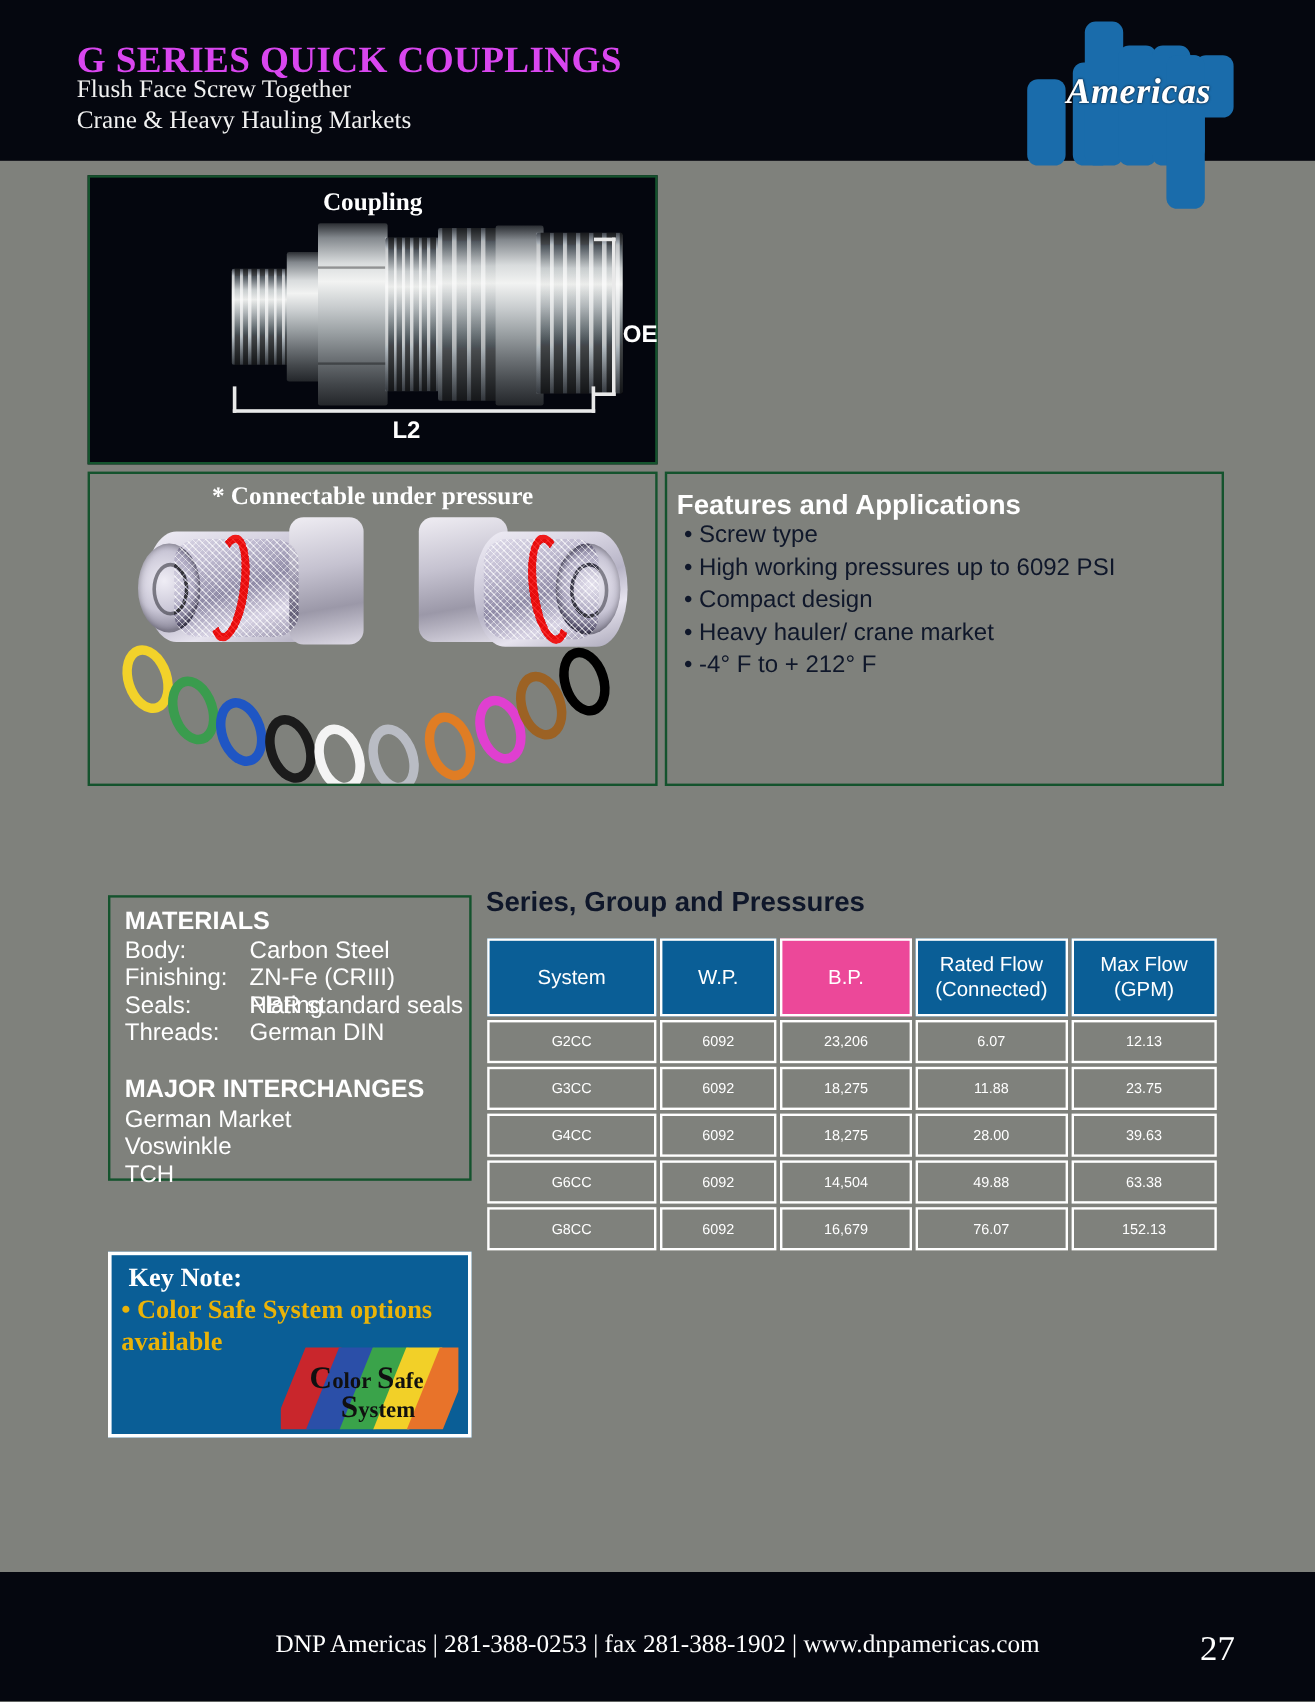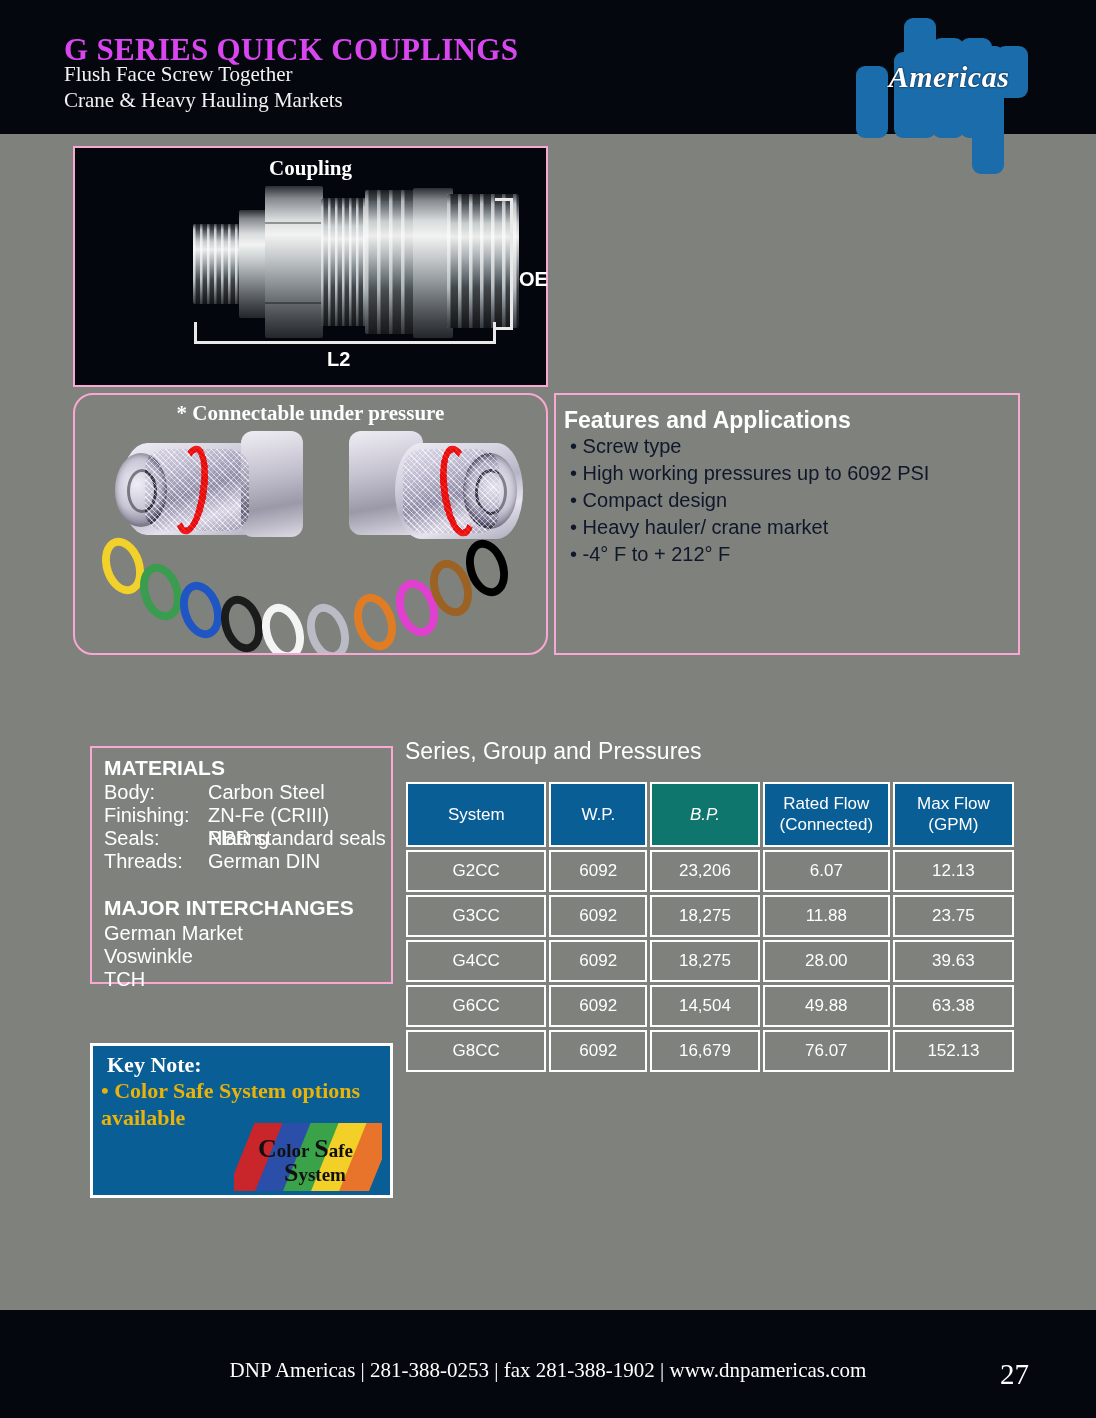--- a/index.html
+++ b/index.html
@@ -38,21 +38,21 @@
     position: absolute; left: 18px; top: 52px; width: 150px;
     text-align: center;
     font-family: "Liberation Serif", serif;
     font-style: italic; font-weight: bold;
     font-size: 30px; color: #ffffff;
     text-shadow: 0 0 2px #05070f;
     letter-spacing: .5px;
   }
 
   
-  .panel { position: absolute; border: 2px solid #f9a8d4; }
+  .panel { position: absolute; border: 2px solid #14532d; }
   .panel-dark { background: #04060e; }
   .panel-gray { background: #7f817c; }
   .panel-caption {
     position: absolute; width: 100%; text-align: center;
     font-family: "Liberation Serif", serif;
     font-weight: bold; font-size: 21px; color: #ffffff;
   }
 
   
   .brk { position: absolute; border-color: #e9e9e9; }
@@ -98,35 +98,35 @@
 
   
   .mat-head { position: absolute; font-weight: bold; font-size: 21px; color: #ffffff; }
   .mat-key  { position: absolute; font-size: 20px; color: #ffffff; }
   .mat-val  { position: absolute; font-size: 20px; color: #ffffff; }
   .mat-line { position: absolute; font-size: 20px; color: #ffffff; }
 
   
   .tbl-title {
     position: absolute; left: 405px; top: 738px;
-    font-weight: normal; font-size: 23px; color: #ffffff;
+    font-weight: bold; font-size: 23px; color: #0f172a;
   }
   table.spec {
     position: absolute; left: 403px; top: 779px;
     border-collapse: separate; border-spacing: 3px;
     width: 614px;
   }
   table.spec th {
     background: #0a5e96; color: #ffffff;
     font-weight: normal; font-size: 17px;
     padding: 9px 4px; text-align: center; line-height: 1.25;
   }
   table.spec td {
     background: #7f817c; color: #ffffff;
-    font-size: 17px; padding: 9px 4px; text-align: center;
+    font-size: 12px; padding: 9px 4px; text-align: center;
     border: 2px solid #ffffff;
   }
   table.spec th { border: 2px solid #ffffff; }
 
   
   .keynote {
     position: absolute; left: 90px; top: 1043px; width: 303px; height: 155px;
     background: #0a5e96; border: 3px solid #ffffff;
   }
   .kn-title {
@@ -220,21 +220,21 @@
     </div>
 
     <div class="brk brk-v" style="left:420px; top:50px; width:18px; height:132px;"></div>
     <div class="brk-label" style="left:444px; top:120px;">OE</div>
 
     <div class="brk brk-h" style="left:119px; top:174px; width:302px; height:22px;"></div>
     <div class="brk-label" style="left:252px; top:200px;">L2</div>
   </div>
 
 
-  <div class="panel panel-gray" style="left:73px; top:393px; width:475px; height:262px; overflow:hidden;border-radius:20px;">
+  <div class="panel panel-gray" style="left:73px; top:393px; width:475px; height:262px; overflow:hidden;">
     <div class="panel-caption" style="top:6px;">* Connectable under pressure</div>
 
     <div class="metal" style="left:34px; top:30px; width:200px; height:130px;">
       <div style="position:absolute; left:12px; top:18px; width:150px; height:92px;
            border-radius:26px/46px;
            background:linear-gradient(160deg,#f0eef6 0%,#d7d4e2 28%,#b7b4c6 52%,#e6e3ee 72%,#a9a6b8 100%);"></div>
       <div style="position:absolute; left:6px; top:28px; width:52px; height:74px;
            border-radius:50%;
            background:radial-gradient(circle at 42% 42%, #efedf5 0%, #c9c6d6 48%, #8d8a9c 78%, #b8b5c6 100%);
            box-shadow:inset 0 0 6px rgba(0,0,0,.35);"></div>
@@ -320,21 +320,21 @@
   <div class="tbl-title">Series, Group and Pressures</div>
   <table class="spec">
     <thead>
       <tr>
         <th style="width: 144px; background: rgb(10, 94, 150);">
           <span>System</span>
         </th>
         <th style="width: 100px; background: rgb(10, 94, 150);">
           <span>W.P.</span>
         </th>
-        <th style="width: 112px; background: #0f766e; font-style: italic;">
+        <th style="width: 112px; background: #ec4899;">
           <span>B.P.</span>
         </th>
         <th style="width: 128px; background: rgb(10, 94, 150);">
           <span>Rated Flow</span><br>
           <span>(Connected)</span>
         </th>
         <th style="width: 124px; background: rgb(10, 94, 150);">
           <span>Max Flow</span><br>
           <span>(GPM)</span>
         </th>

